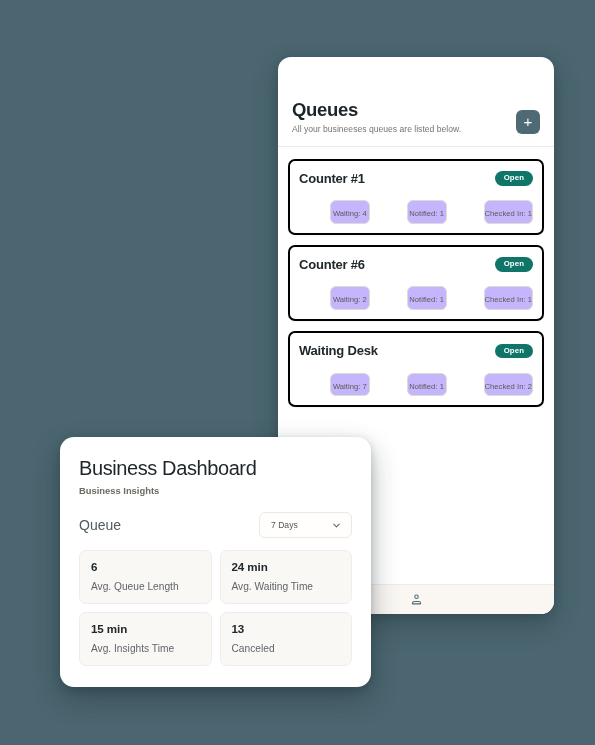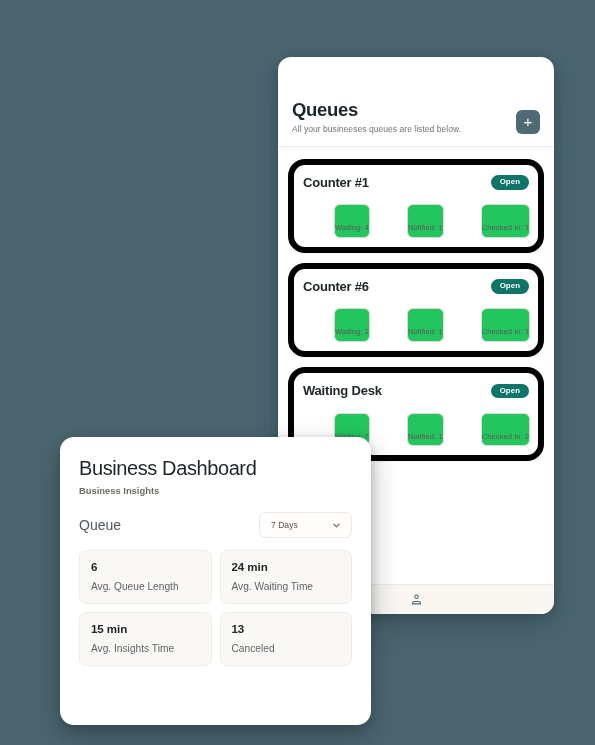--- a/index.html
+++ b/index.html
@@ -79,22 +79,22 @@
 
   
   .q-list {
     padding: 12px 10px 0 10px;
     display: flex;
     flex-direction: column;
     gap: 10px;
   }
   .q-card {
     background: #ffffff;
-    border: 6px solid #000000;
-    border-radius: 17px;
+    border: 2px solid #000000;
+    border-radius: 7px;
     padding: 10px 9px 9px 9px;
     box-shadow: 0 1px 2px rgba(30,40,45,0.05);
   }
   .q-card-top {
     display: flex;
     align-items: center;
     justify-content: space-between;
     gap: 8px;
   }
   .q-name {
@@ -115,26 +115,26 @@
     letter-spacing: 0.1px;
     flex: 0 0 auto;
   }
   .q-chips {
     display: flex;
     justify-content: space-between;
     gap: 6px;
     margin-top: 14px;
   }
   .chip {
-    background: #22c55e;
+    background: #c4b5fd;
     border: 1px solid #dfdad3;
     border-radius: 6px;
     font-size: 7.6px;
     color: #5e5953;
-    padding: 19px 0 5px 0;
+    padding: 9px 0 5px 0;
     text-align: center;
     flex: 1 1 0;
     line-height: 1;
     white-space: nowrap;
     letter-spacing: 0.05px;
     margin-left: 31px;
   }
 
   
   .nav-bar {
@@ -154,21 +154,21 @@
     height: 26px;
     cursor: pointer;
   }
 
   
   .dash {
     position: absolute;
     left: 60px;
     top: 437px;
     width: 311px;
-    height: 288px;
+    height: 250px;
     background: #ffffff;
     border-radius: 14px;
     box-shadow: 0 12px 28px rgba(18,32,38,0.32), 0 3px 10px rgba(18,32,38,0.20);
     padding: 20px 19px 0 19px;
     box-sizing: border-box;
     overflow: hidden;
   }
   .dash-title {
     font-size: 20px;
     font-weight: 400;

